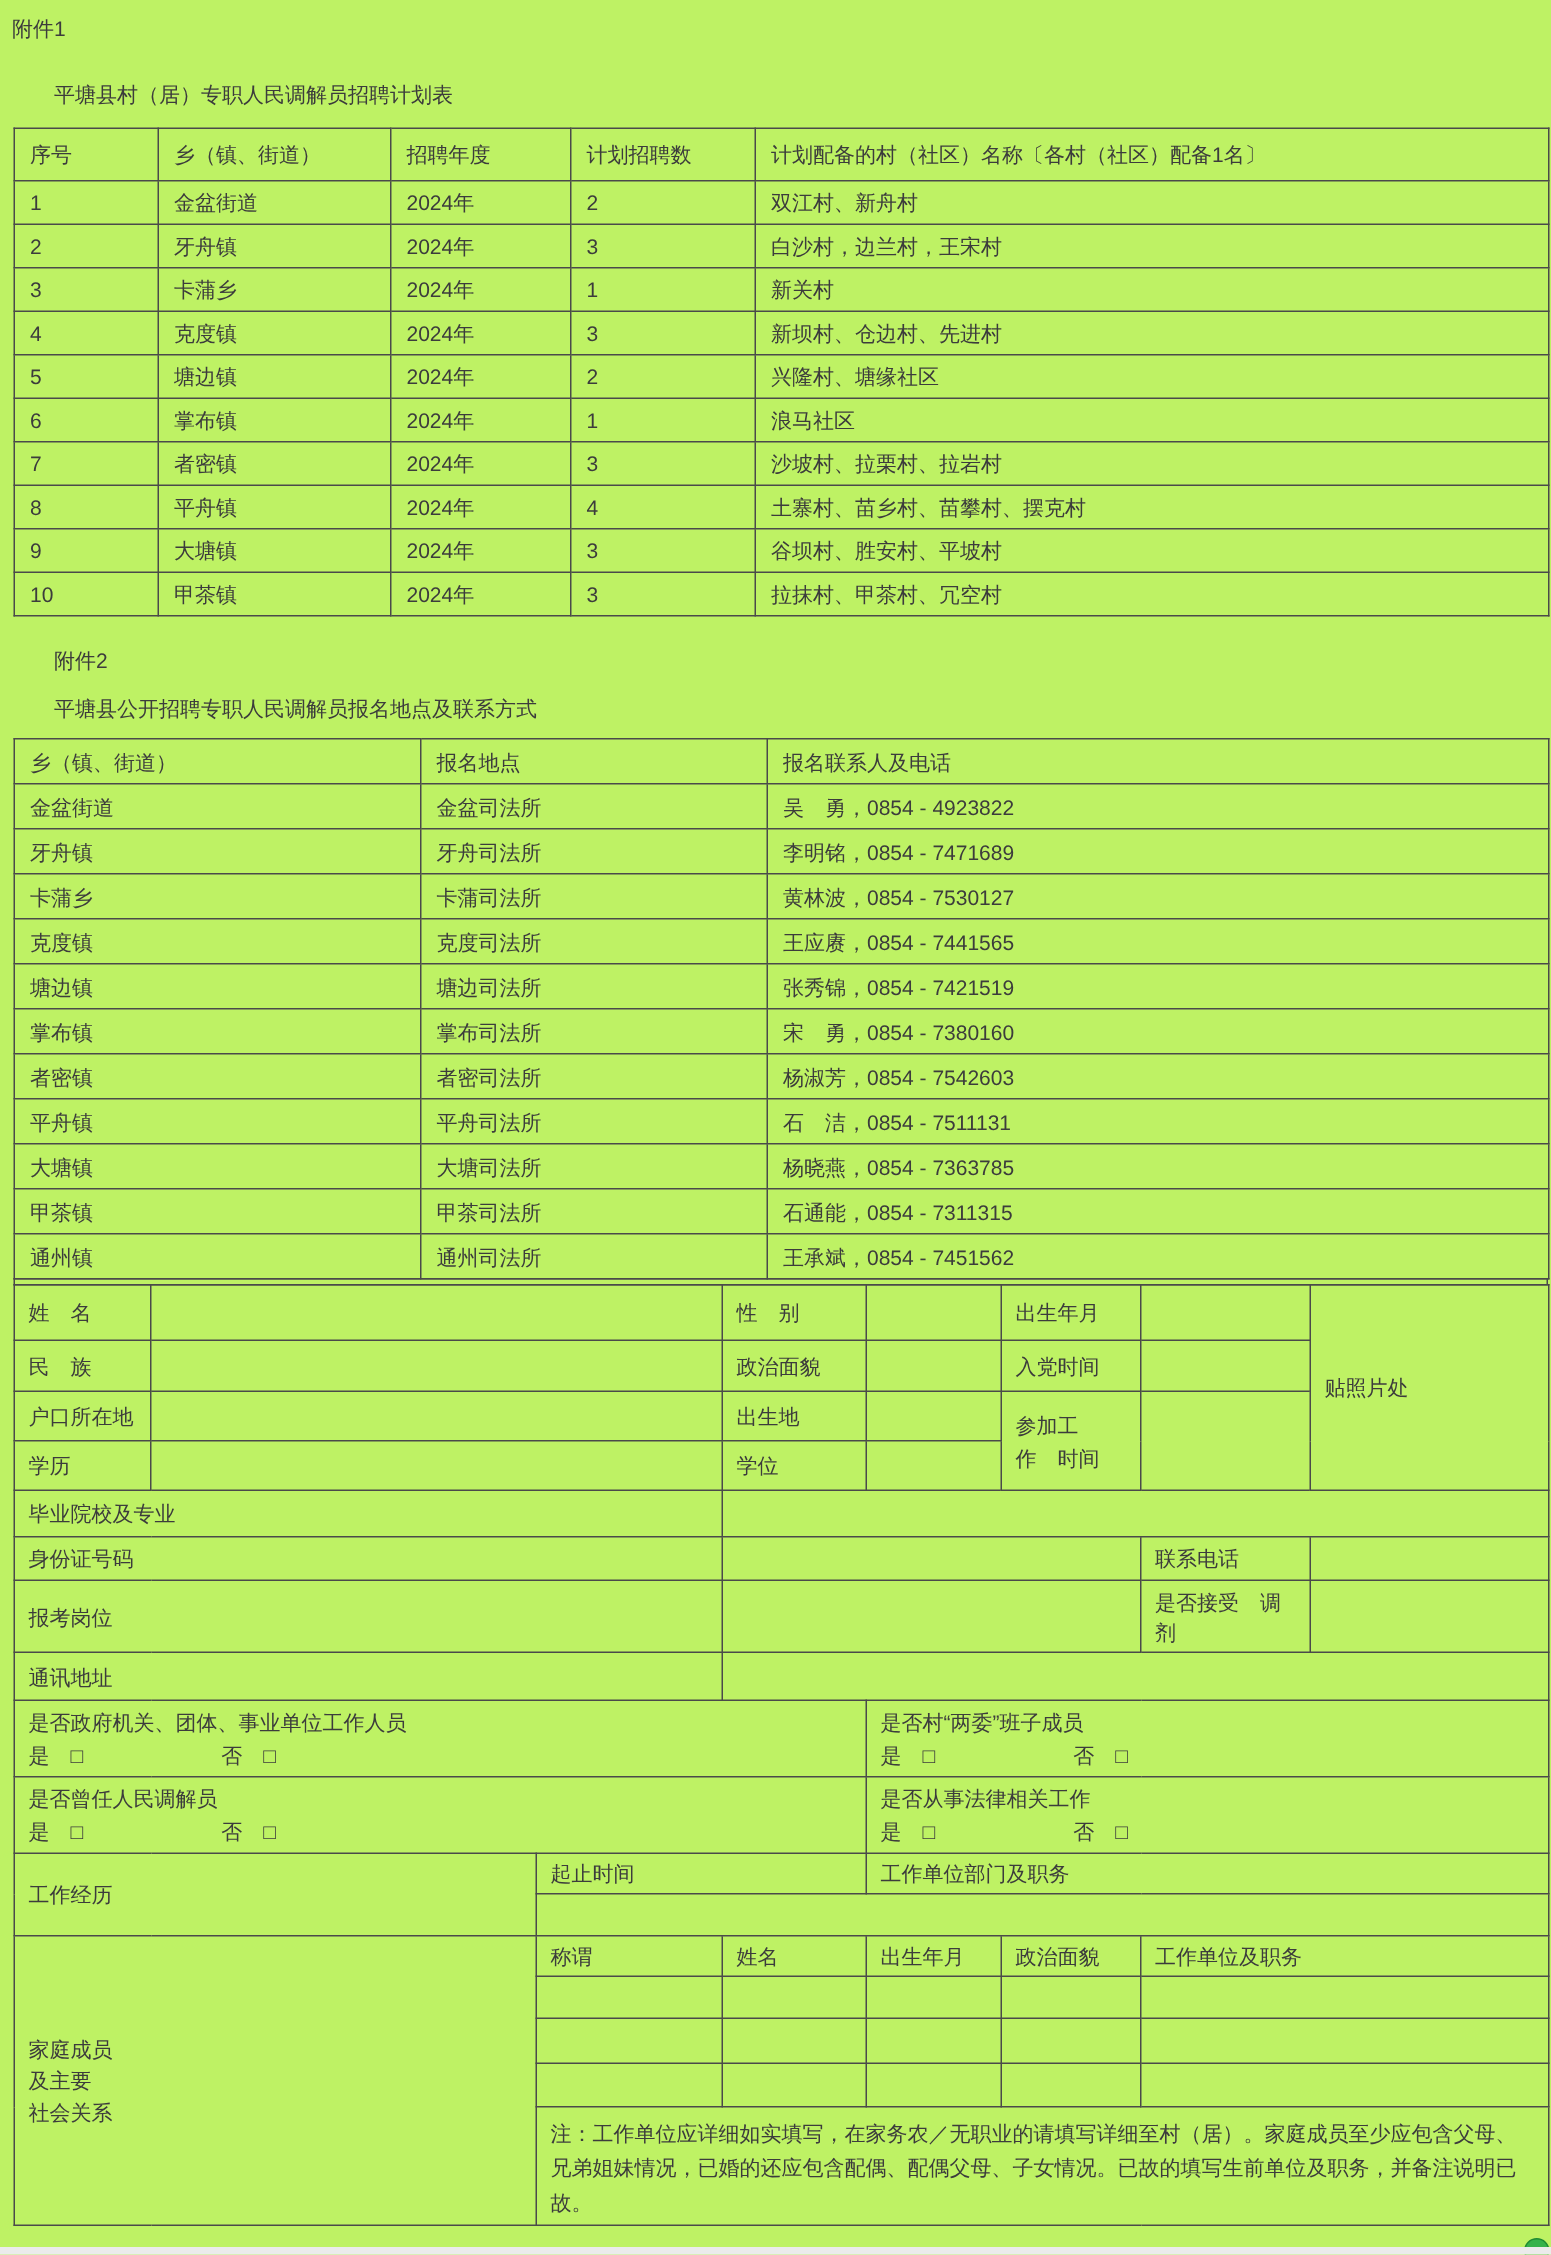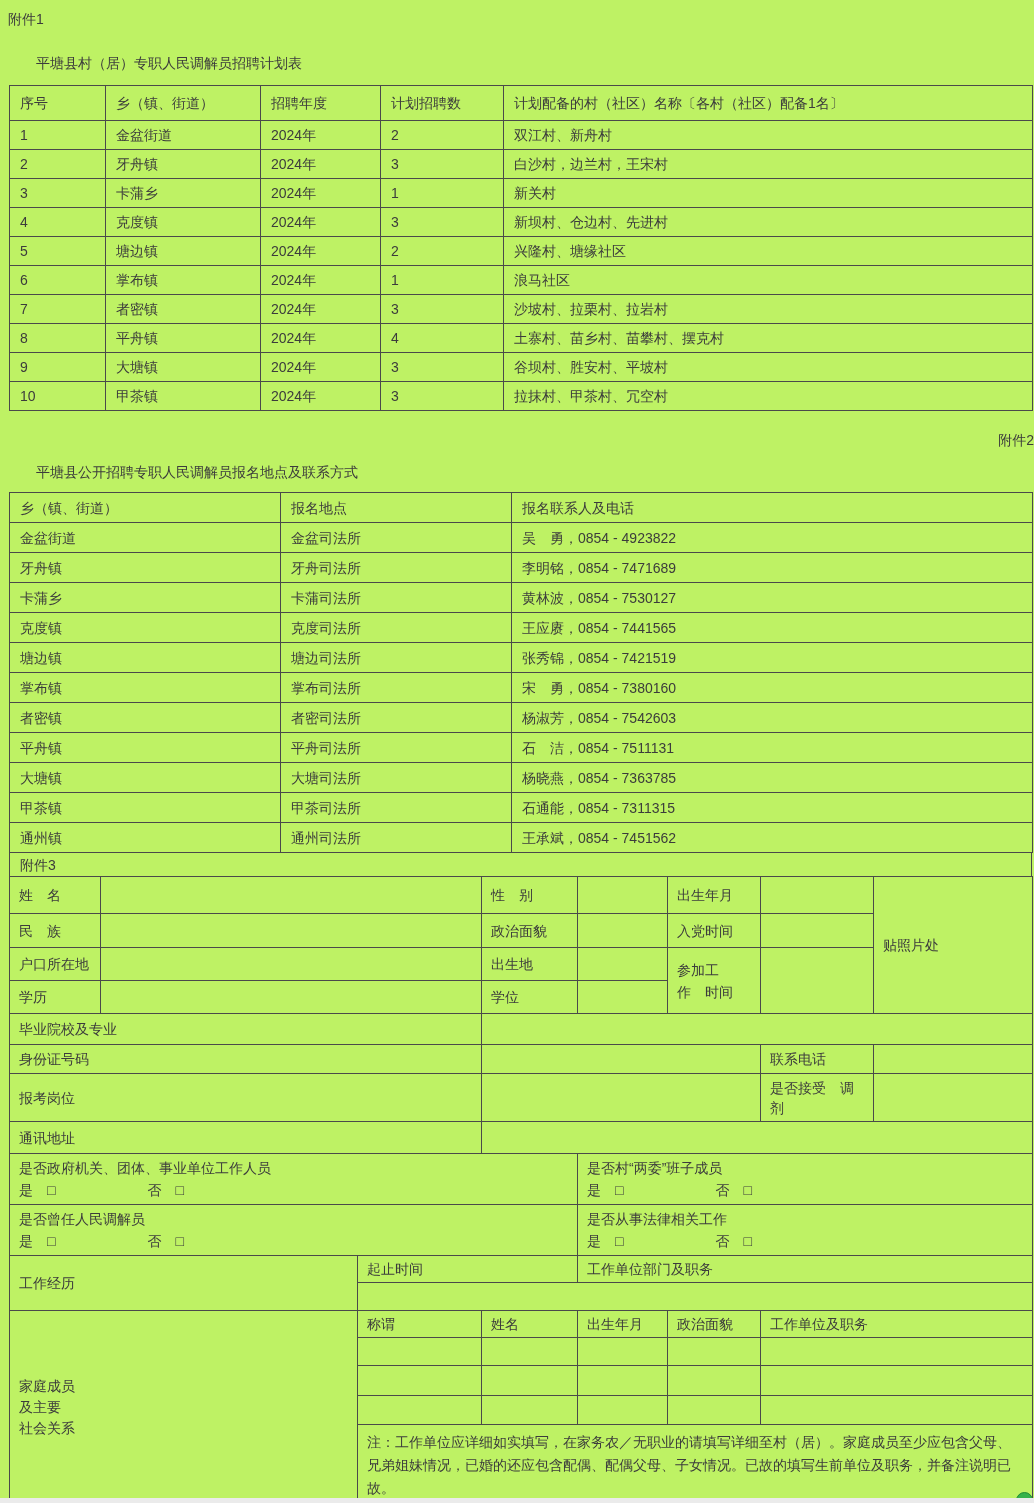--- a/index.html
+++ b/index.html
@@ -8,21 +8,21 @@
   .page {
     position: relative;
     width: 1034px;
     height: 1503px;
     background: #bef264;
     color: #3c3c3c;
     font-size: 14px;
     overflow: hidden;
   }
   .att-label { padding-top: 9px; margin-left: 8px; line-height: 20px; }
-  .att-label.indent { margin-left: 36px; text-align: right; }
+  .att-label.indent { margin-left: 36px; }
   .doc-title { margin-left: 36px; margin-top: 24px; line-height: 20px; }
 
   table { border-collapse: collapse; table-layout: fixed; margin-left: 9px; width: 1023px; }
   th, td {
     border: 1px solid #4a4a4a;
     font-weight: normal;
     text-align: left;
     vertical-align: middle;
     padding: 3px 10px;
     font-size: 14px;
@@ -234,21 +234,20 @@
         </tr>
         <tr>
           <td>通州镇</td>
           <td>通州司法所</td>
           <td>王承斌，0854 - 7451562</td>
         </tr>
       </tbody>
   </table>
 
   <div class="att3-block">
-    <div>附件3</div>
   </div>
 
   <table class="form">
     <colgroup>
       <col style="width:91px">
         <col style="width:257px">
         <col style="width:124px">
         <col style="width:96px">
       <col style="width:90px">
         <col style="width:93px">

